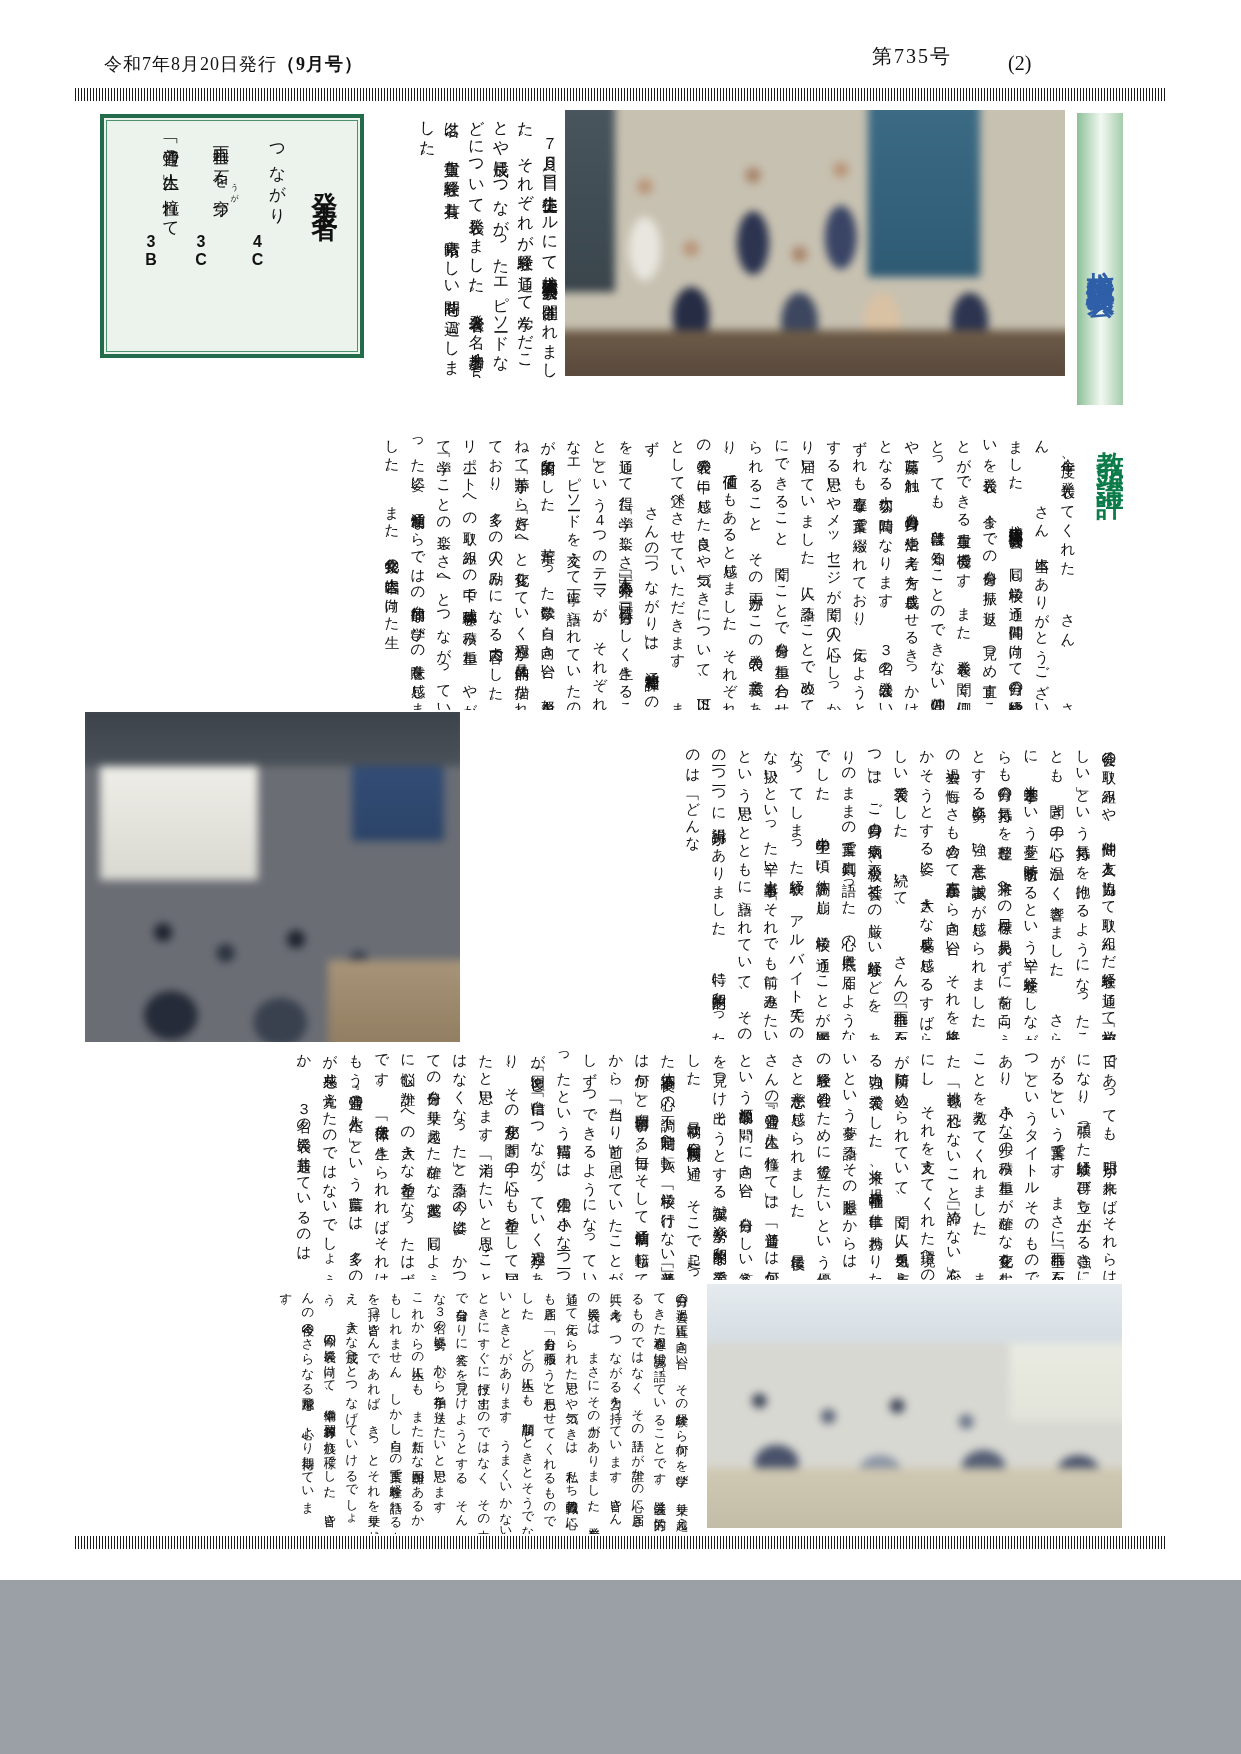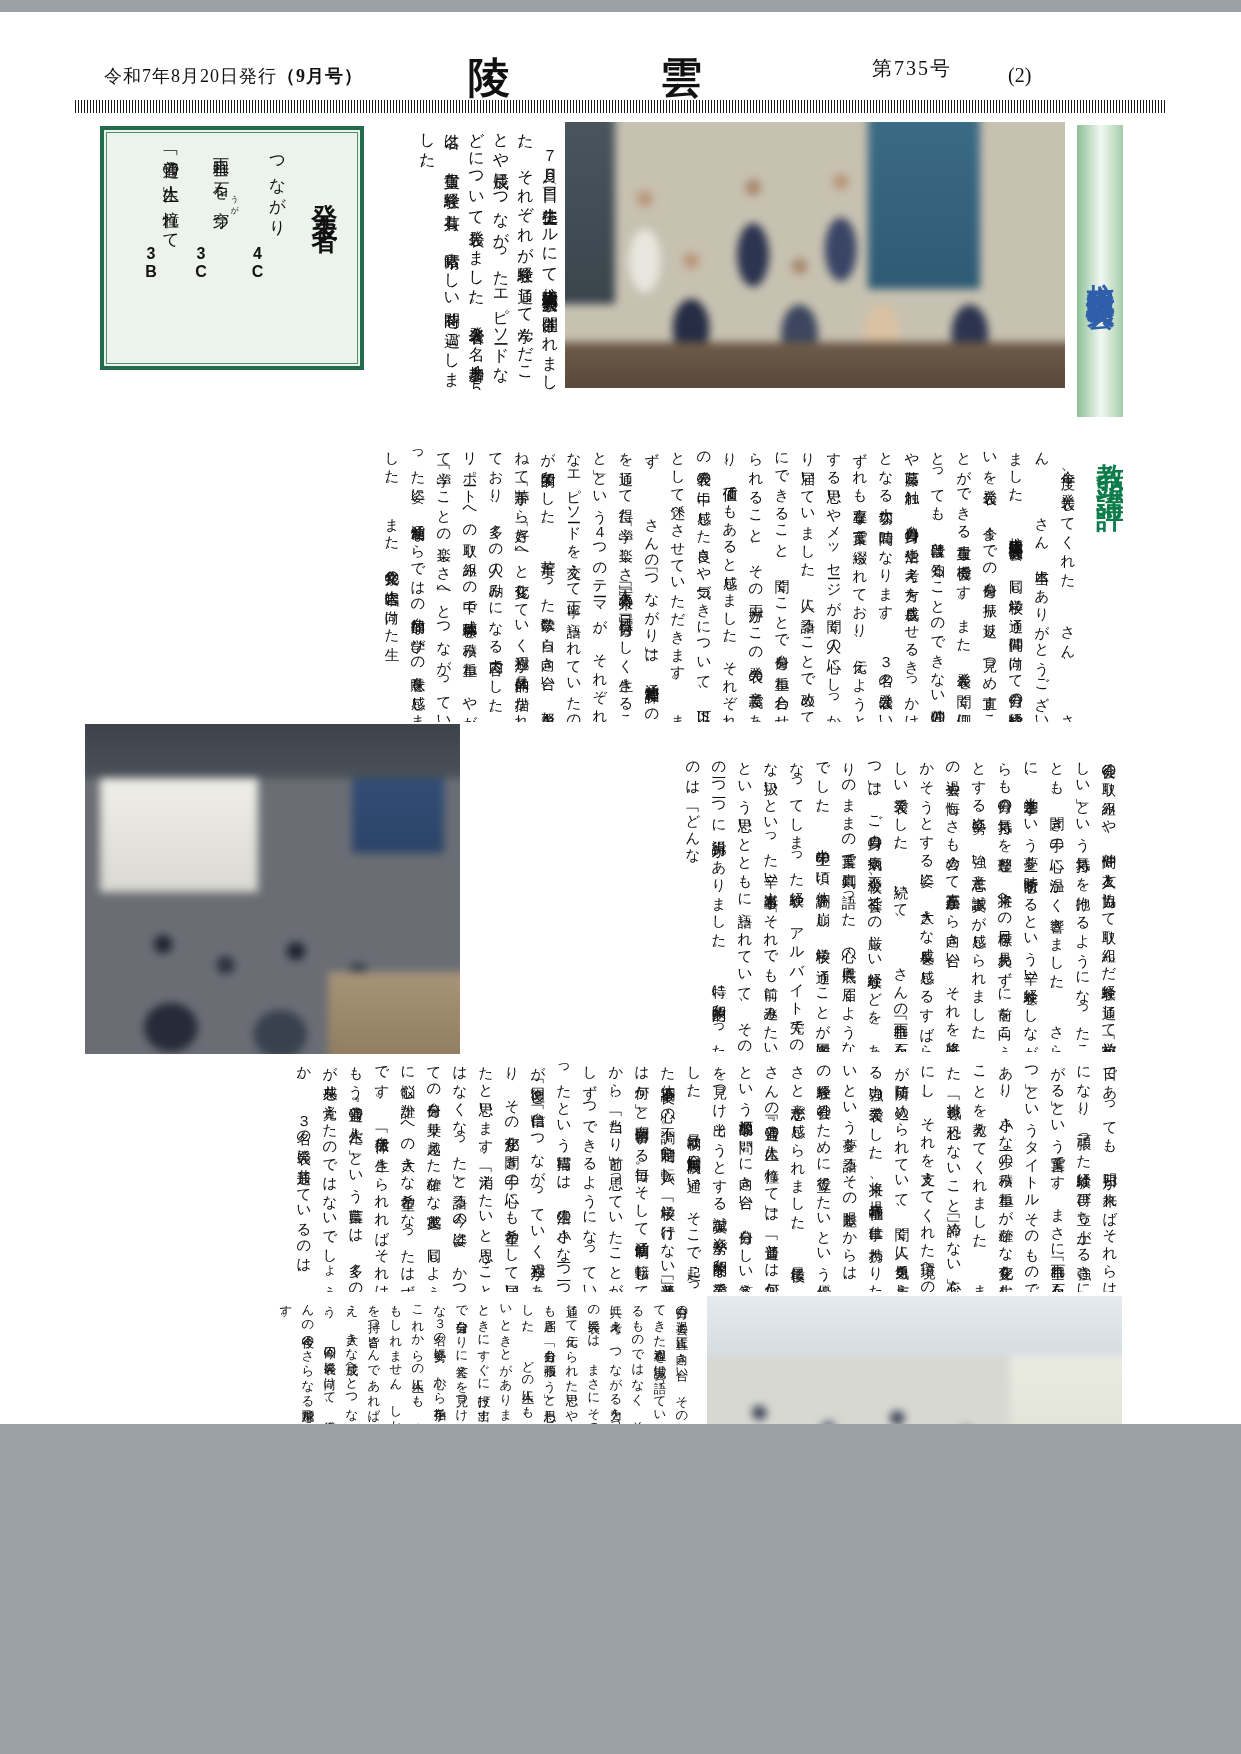--- a/index.html
+++ b/index.html
@@ -1,17 +1,17 @@
 <!DOCTYPE html>
 <html lang="ja"><head>
 <meta charset="utf-8">
 <style>
   html,body{margin:0;padding:0;background:#9aa0a6;}
   .page{
-    position:relative;width:1241px;height:1412px;margin:12px auto;
+    position:relative;width:1241px;height:1580px;margin:0 auto;
     background:#ffffff;overflow:hidden;
     font-family:"Liberation Serif","DejaVu Serif",serif;color:#111;
   }
   
   .hdr-date{position:absolute;left:104px;top:52px;font-size:18px;letter-spacing:1px;}
   .hdr-date b{font-weight:bold;}
   .hdr-title{position:absolute;left:468px;top:38px;font-size:42px;font-weight:bold;
     letter-spacing:150px;white-space:nowrap;}
   .hdr-no{position:absolute;left:872px;top:43px;font-size:20px;letter-spacing:2px;}
   .hdr-page{position:absolute;left:1008px;top:52px;font-size:20px;}
@@ -115,21 +115,20 @@
     font-weight:bold;font-size:28px;color:#0b7c49;letter-spacing:13px;margin-left:16px;height:168px;}
   .row2-text{width:648px;height:300px;margin-top:28px;margin-left:14px;}
   .row4-text{width:608px;height:250px;font-size:12.5px;line-height:22px;letter-spacing:0.5px;margin-right:14px;}
 </style>
 </head>
 <body>
 
 <div class="page">
 
   <div class="hdr-date"><span>令和7年8月20日発行</span><b>（9月号）</b></div>
-  <div class="hdr-title">陵雲</div>
   <div class="hdr-no">第735号</div>
   <div class="hdr-page">(2)</div>
   <div class="stripe top"></div>
 
   <div class="pbox">
     <div class="pbox-inner">
       <span class="pbox-heading">発表者</span>
       <div class="pitem">
         <span class="ptitle">つながり</span>
         <span class="pclass">4C</span>

